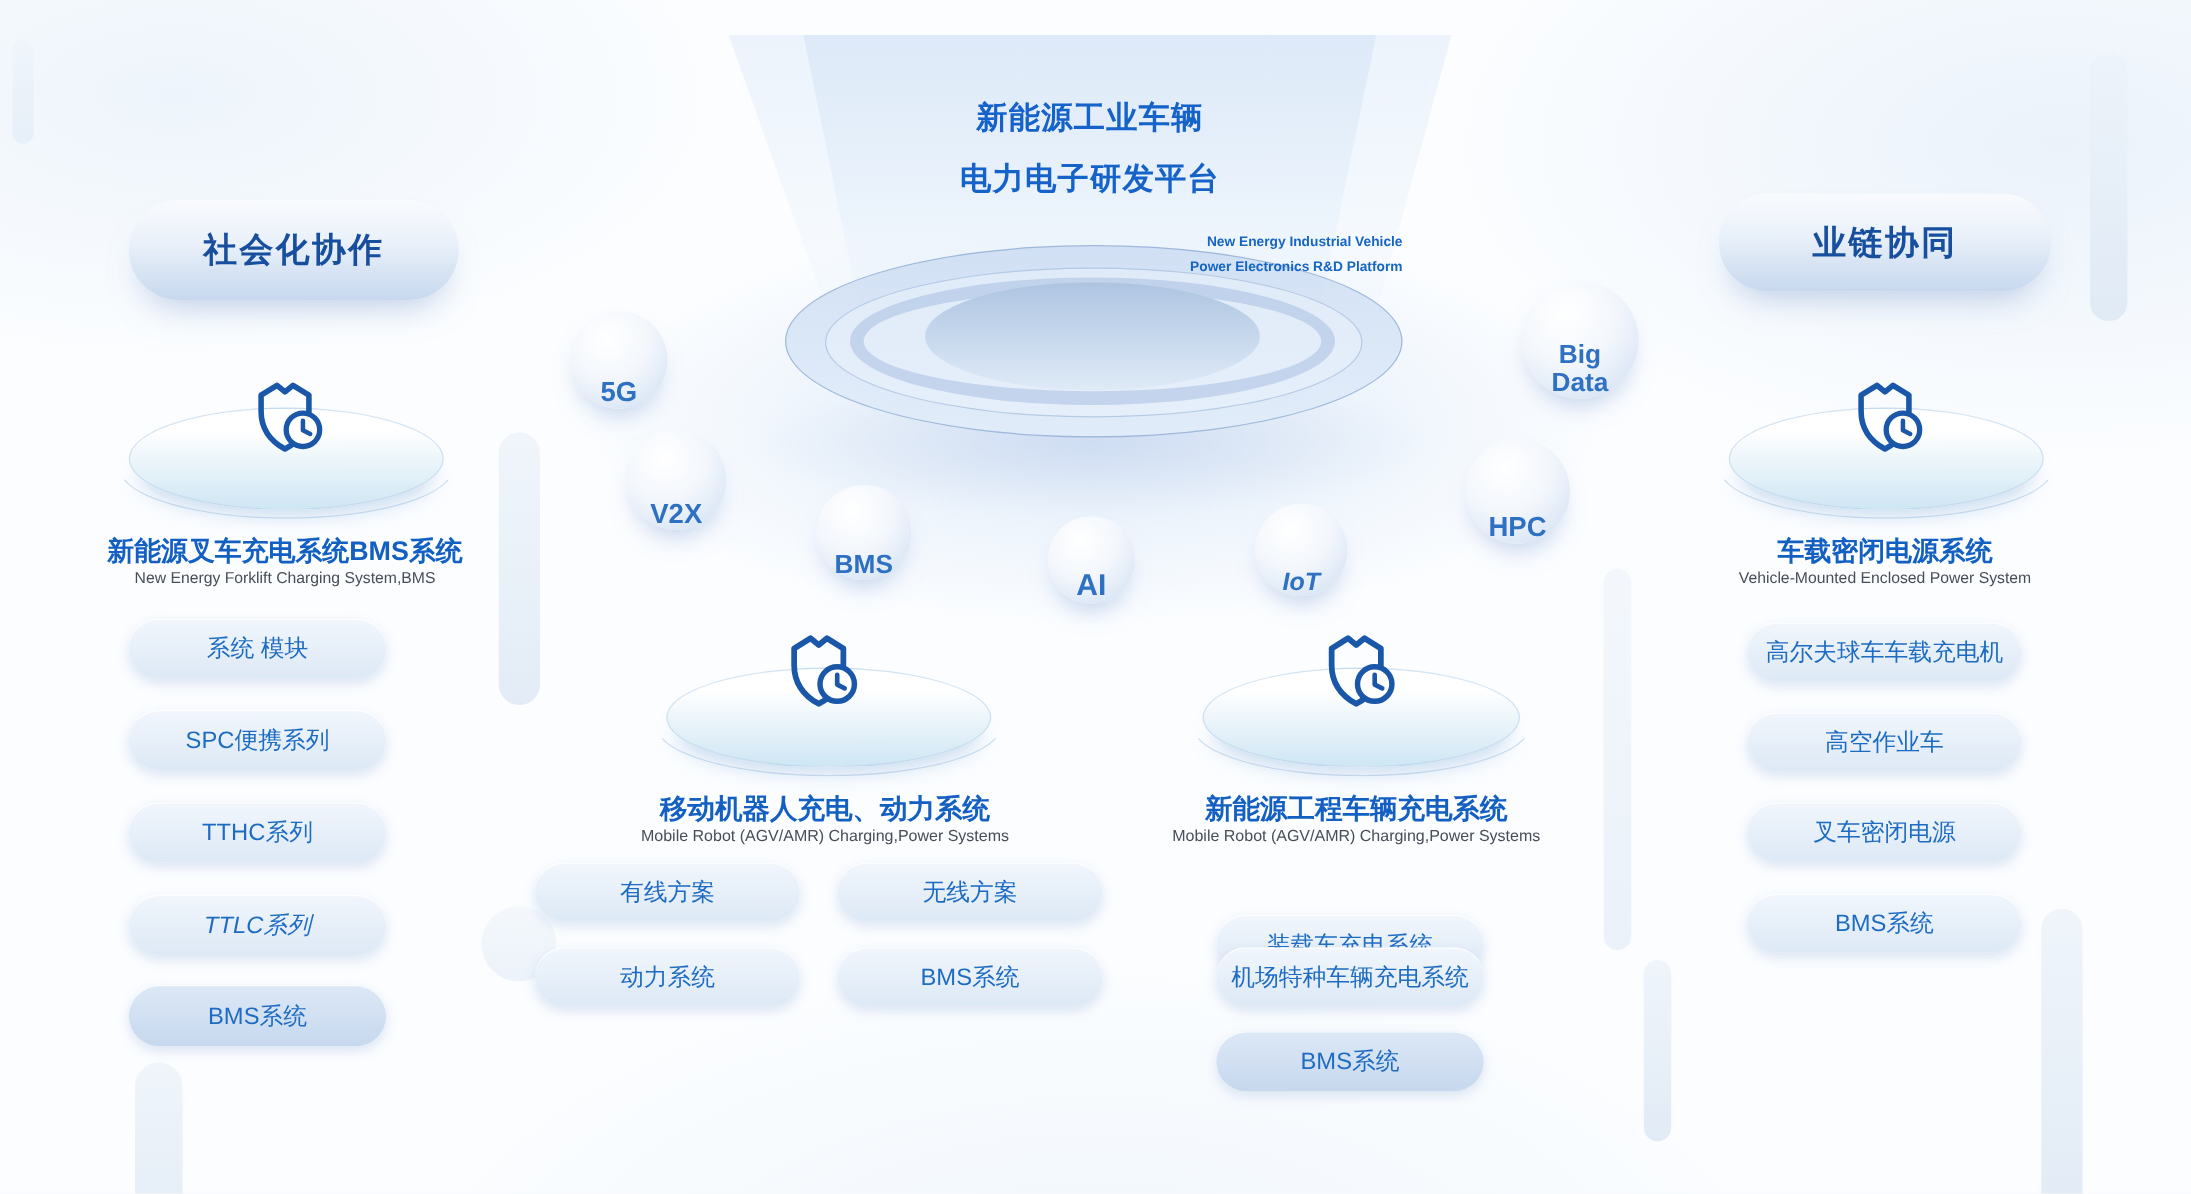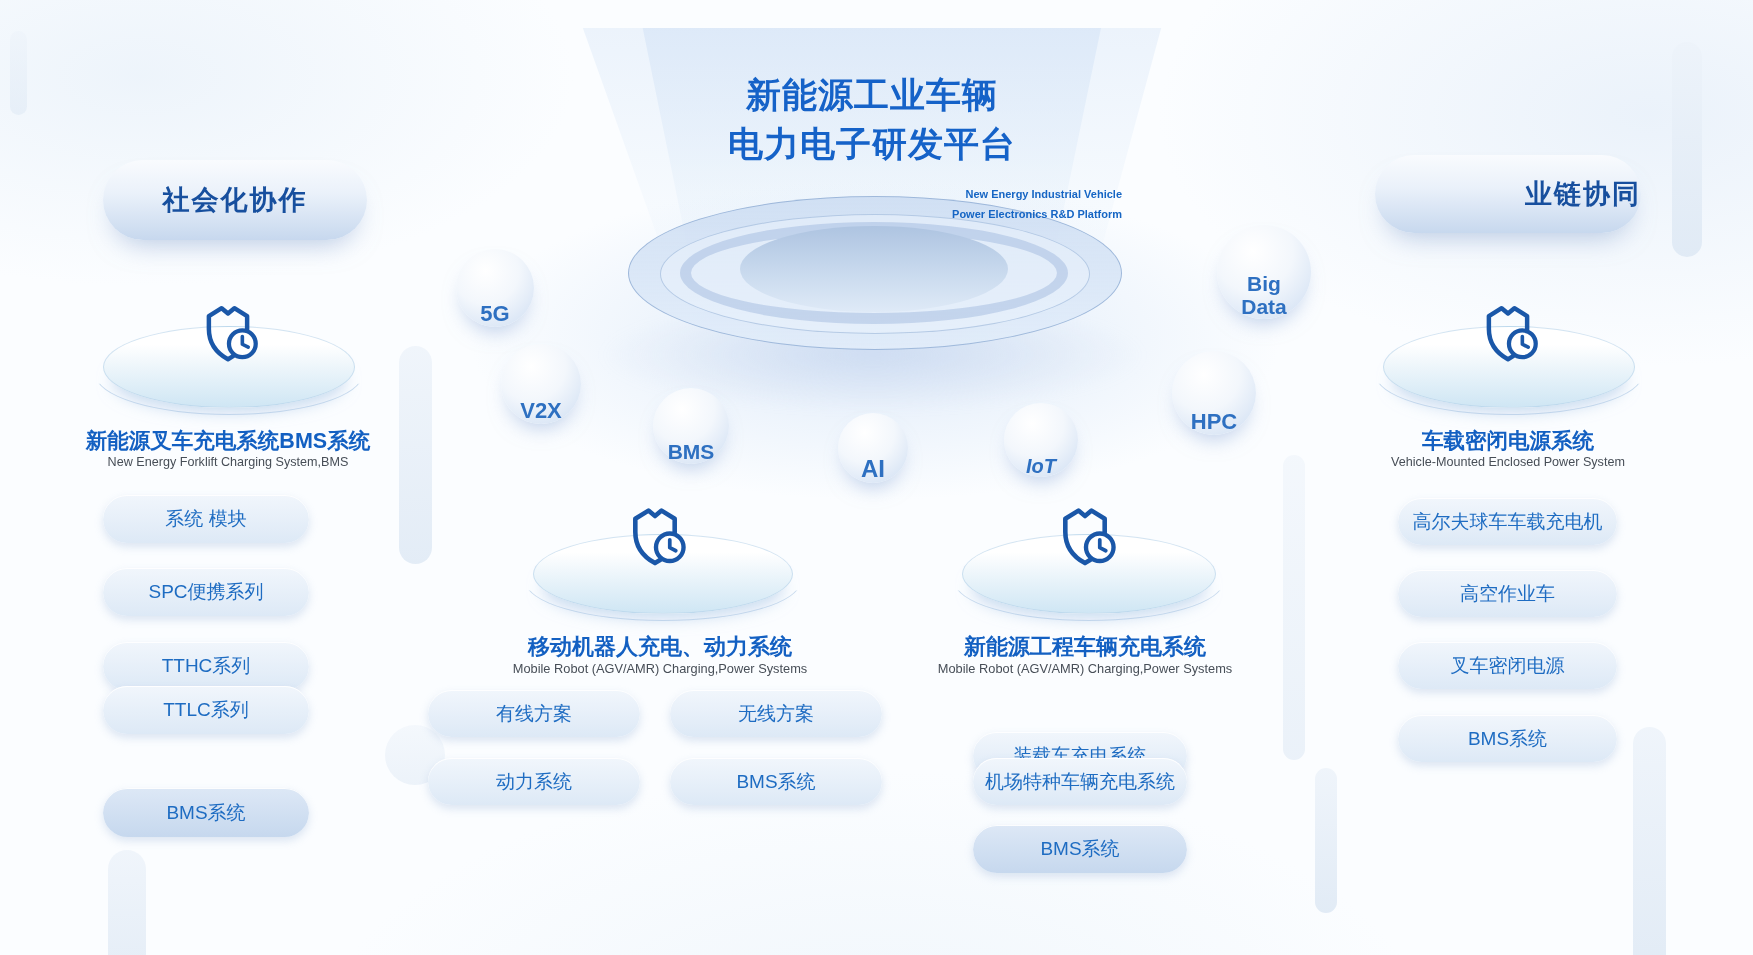--- a/index.html
+++ b/index.html
@@ -52,21 +52,21 @@
   }
   .pedestal::after{
     content:"";position:absolute;left:-9px;right:-9px;top:6px;bottom:-8px;
     border-radius:50%;border:1px solid rgba(160,192,224,.55);
     clip-path:inset(62% 0 0 0);
   }
   .group-title{position:absolute;text-align:center;font-weight:700;color:#1360c2;}
   .group-sub{position:absolute;text-align:center;color:#474e57;}
   .main-title{
     position:absolute;text-align:center;font-weight:700;color:#1562c8;
-    font-size:35px;line-height:49px;letter-spacing:1px;
+    font-size:25px;line-height:49px;letter-spacing:1px;
   }
   .main-sub{
     position:absolute;text-align:right;font-weight:700;color:#1565c4;
     font-size:11px;line-height:20px;
   }
   .shield{position:absolute;}
 </style>
 </head>
 <body>
 
@@ -152,21 +152,21 @@
   <div class="group-sub" style="left:48px;top:455px;width:360px;font-size:12.6px;">New Energy Forklift Charging System,BMS</div>
   <div class="pill" style="left:103px;top:495px;width:206px;height:48px;">
     <span>系统 模块</span>
   </div>
   <div class="pill" style="left:103px;top:568px;width:206px;height:48px;">
     <span>SPC便携系列</span>
   </div>
   <div class="pill" style="left:103px;top:642px;width:206px;height:48px;">
     <span>TTHC系列</span>
   </div>
-  <div class="pill" style="left:103px;top:686px;width:206px;height:48px;">
+  <div class="pill" style="left:103px;top:716px;width:206px;height:48px;font-style:italic;">
     <span>TTLC系列</span>
   </div>
   <div class="pill dark" style="left:103px;top:788px;width:206px;height:49px;">
     <span>BMS系统</span>
   </div>
 
   <div class="pedestal" style="left:533px;top:534px;width:258px;height:78px;"></div>
   <svg class="shield" style="left:620px;top:498px;" width="70" height="70" viewBox="0 0 64 64">
       <use href="#shield-clock"></use>
     </svg>
@@ -194,21 +194,21 @@
   <div class="pill" style="left:973px;top:732px;width:214px;height:47px;">
     <span>装载车充电系统</span>
   </div>
   <div class="pill" style="left:973px;top:758px;width:214px;height:47px;">
     <span>机场特种车辆充电系统</span>
   </div>
   <div class="pill dark" style="left:973px;top:825px;width:214px;height:48px;">
     <span>BMS系统</span>
   </div>
 
-  <div class="hdr-pill" style="left:1375px;top:155px;width:266px;height:78px;justify-content:flex-end;">
+  <div class="hdr-pill" style="left:1375px;top:155px;width:266px;height:78px;">
     <span>业链协同</span>
   </div>
   <div class="pedestal" style="left:1383px;top:326px;width:250px;height:80px;"></div>
   <svg class="shield" style="left:1474px;top:296px;" width="68" height="68" viewBox="0 0 64 64">
       <use href="#shield-clock"></use>
     </svg>
   <div class="group-title" style="left:1328px;top:426px;width:360px;font-size:21.5px;">车载密闭电源系统</div>
   <div class="group-sub" style="left:1328px;top:455px;width:360px;font-size:12.6px;">Vehicle-Mounted Enclosed Power System</div>
   <div class="pill" style="left:1398px;top:498px;width:219px;height:47px;">
     <span>高尔夫球车车载充电机</span>

